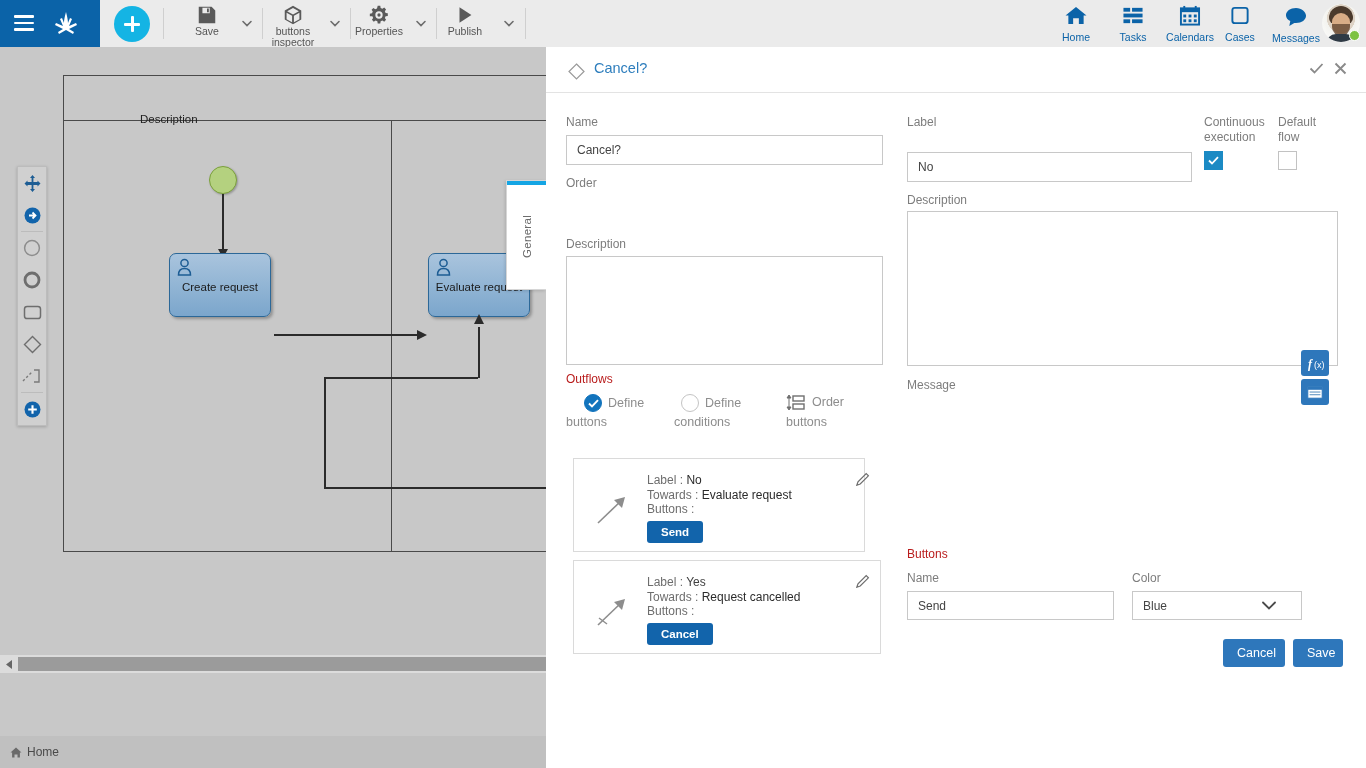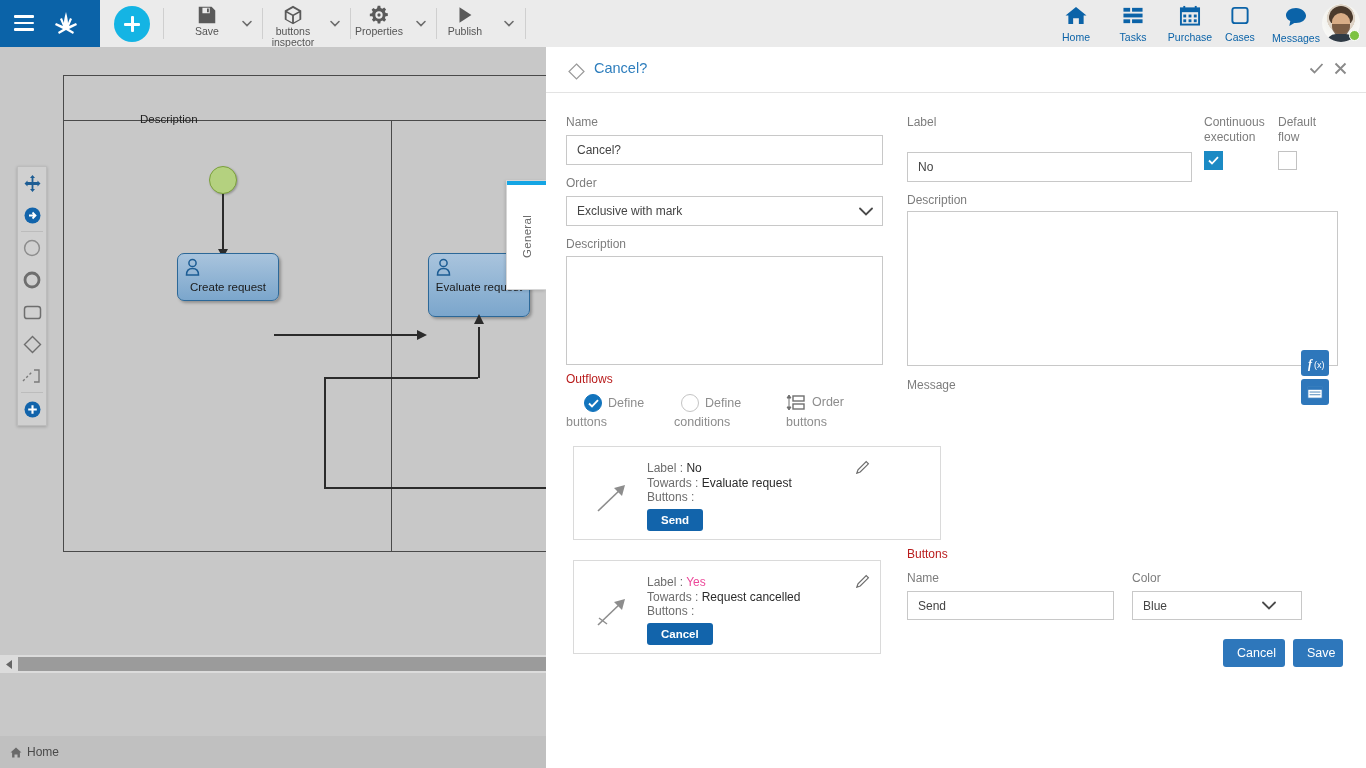--- a/index.html
+++ b/index.html
@@ -265,21 +265,21 @@
             <rect x="4" y="10" width="3" height="3"></rect>
             <rect x="9.5" y="10" width="3" height="3"></rect>
             <rect x="15" y="10" width="3" height="3"></rect>
             <rect x="4" y="15" width="3" height="3"></rect>
             <rect x="9.5" y="15" width="3" height="3"></rect>
             <rect x="15" y="15" width="3" height="3"></rect>
           </g>
         <rect x="4" y="1" width="2" height="4" fill="#0b63a8"></rect>
           <rect x="16" y="1" width="2" height="4" fill="#0b63a8"></rect>
       </svg>
-      <span class="nav-lbl">Purchase</span>
+      <span class="nav-lbl">Calendars</span>
     </div>
 
     <div class="nav-group" style="left:1213px;">
       <svg width="22" height="21" viewBox="0 0 22 22" style="margin-top:3px">
         <rect x="3" y="3" width="16" height="16" rx="2.5" fill="none" stroke="#0b63a8" stroke-width="2"></rect>
       </svg>
       <span class="nav-lbl">Cases</span>
     </div>
 
     <div class="nav-group" style="left:1264px; width:64px;">
@@ -309,21 +309,21 @@
 
     <div class="lane-title">Description</div>
 
     <div class="start-event"></div>
 
     <div class="flow-line" style="left:222px; top:147px; width:1.6px; height:58px;"></div>
     <svg style="position:absolute; left:216px; top:200px;" width="14" height="12">
       <path d="M7 11 L2 2 L12 2 Z" fill="#2b2b2b"></path>
     </svg>
 
-    <div class="task-box" style="left:177px; top:206px; width:102px; height:48px;">
+    <div class="task-box" style="left:169px; top:206px; width:102px; height:64px;">
       <svg class="task-ico" width="17" height="19" viewBox="0 0 17 19">
         <circle cx="8.5" cy="5" r="3.6" fill="none" stroke="#1d5d94" stroke-width="1.5"></circle>
         <path d="M2.5 17 C2.5 12.5 5 10.6 8.5 10.6 C12 10.6 14.5 12.5 14.5 17 Z" fill="none" stroke="#1d5d94" stroke-width="1.5"></path>
       </svg>
       <div class="task-lbl">Create request</div>
     </div>
 
     <div class="flow-line" style="left:274px; top:287px; width:146px; height:1.6px;"></div>
     <svg style="position:absolute; left:415px; top:282px;" width="13" height="12">
       <path d="M12 6 L2 1 L2 11 Z" fill="#2b2b2b"></path>
@@ -434,28 +434,20 @@
         <svg width="13" height="13" viewBox="0 0 13 13">
             <path d="M1.5 1.5 11.5 11.5 M11.5 1.5 1.5 11.5" stroke="#8a8a8a" stroke-width="1.9"></path>
           </svg>
       </div>
     </div>
 
     <div class="lbl" style="position:absolute; left:20px; top:68px;">Name</div>
     <input class="fld" style="position: absolute; left: 20px; top: 88px; width: 317px; height: 30px;" value="Cancel?">
 
     <div class="lbl" style="position:absolute; left:20px; top:129px;">Order</div>
-    <div class="sel-wrap" style="left:20px; top:149px; width:317px; height:30px;">
-      <select class="fld" style="width:317px; height:30px;">
-        <option>Exclusive with mark</option>
-      </select>
-      <svg class="sel-caret" width="14" height="9" viewBox="0 0 14 9">
-        <path d="M1 1.5 7 7.5 13 1.5" stroke="#4a4a4a" stroke-width="1.8" fill="none" stroke-linecap="round"></path>
-      </svg>
-    </div>
 
     <div class="lbl" style="position:absolute; left:20px; top:190px;">Description</div>
     <textarea class="fld" style="position: absolute; left: 20px; top: 209px; width: 317px; height: 109px;"></textarea>
 
     <div class="lbl-dark" style="position:absolute; left:20px; top:325px;">Outflows</div>
 
     <div style="position:absolute; left:38px; top:347px; display:flex; align-items:flex-start; gap:6px;">
       <div class="radio-outer on">
         <svg width="11" height="9" viewBox="0 0 11 9">
             <path d="M1 4.5 4 7.5 10 1.2" stroke="#fff" stroke-width="1.9" fill="none"></path>
@@ -480,21 +472,21 @@
         <path d="M3 1 L5 4 H1z M3 16 L1 13 H5z M3 4 v9" fill="#6f6f6f" stroke="#6f6f6f" stroke-width="1"></path>
         <rect x="7" y="2" width="11" height="5" fill="none" stroke="#6f6f6f" stroke-width="1.4"></rect>
         <rect x="7" y="10" width="11" height="5" fill="none" stroke="#6f6f6f" stroke-width="1.4"></rect>
       </svg>
       <div style="font-size:12.5px; color:#8d8d8d; line-height:17px;">
         <div>Order</div>
       </div>
     </div>
     <div style="position:absolute; left:240px; top:368px; font-size:12.5px; color:#8d8d8d;">buttons</div>
 
-    <div class="outflow-card" style="left:27px; top:399px; width:368px; height:94px;">
+    <div class="outflow-card" style="left:27px; top:411px; width:292px; height:94px;">
       <svg style="position:absolute; left:20px; top:32px;" width="36" height="36" viewBox="0 0 36 36">
         <path d="M4 32 L28 9" stroke="#8d8d8d" stroke-width="1.6"></path>
         <path d="M31 6 L20 9 L28 17 Z" fill="#8d8d8d"></path>
       </svg>
       <div style="position:absolute; left:73px; top:14px; font-size:12px; color:#6d6d6d; line-height:14.5px;">
         <div><span>Label :</span>
           <span style="color:#2b2b2b;">No</span></div>
         <div><span>Towards :</span>
           <span style="color:#2b2b2b;">Evaluate request</span></div>
         <div>Buttons :</div>
@@ -508,21 +500,21 @@
     </div>
 
     <div class="outflow-card" style="left:27px; top:513px; width:308px; height:94px;">
       <svg style="position:absolute; left:20px; top:32px;" width="36" height="36" viewBox="0 0 36 36">
         <path d="M4 32 L28 9" stroke="#8d8d8d" stroke-width="1.6"></path>
         <path d="M31 6 L20 9 L28 17 Z" fill="#8d8d8d"></path>
         <path d="M5 25 L13 31" stroke="#8d8d8d" stroke-width="1.4"></path>
       </svg>
       <div style="position:absolute; left:73px; top:14px; font-size:12px; color:#6d6d6d; line-height:14.5px;">
         <div><span>Label :</span>
-          <span style="color:#ec4899;">Yes</span></div>
+          <span style="color:#404040;">Yes</span></div>
         <div><span>Towards :</span>
           <span style="color:#2b2b2b;">Request cancelled</span></div>
         <div>Buttons :</div>
       </div>
       <div class="pill" style="position:absolute; left:73px; top:62px;">
         <span>Cancel</span>
       </div>
       <svg style="position:absolute; left:282px; top:13px;" width="14" height="14" viewBox="0 0 14 14">
         <path d="M0.8 13.2 L2 9.8 L10.2 1.6 L12.4 3.8 L4.2 12 Z" fill="none" stroke="#6d6d6d" stroke-width="1.2"></path>
       </svg>

